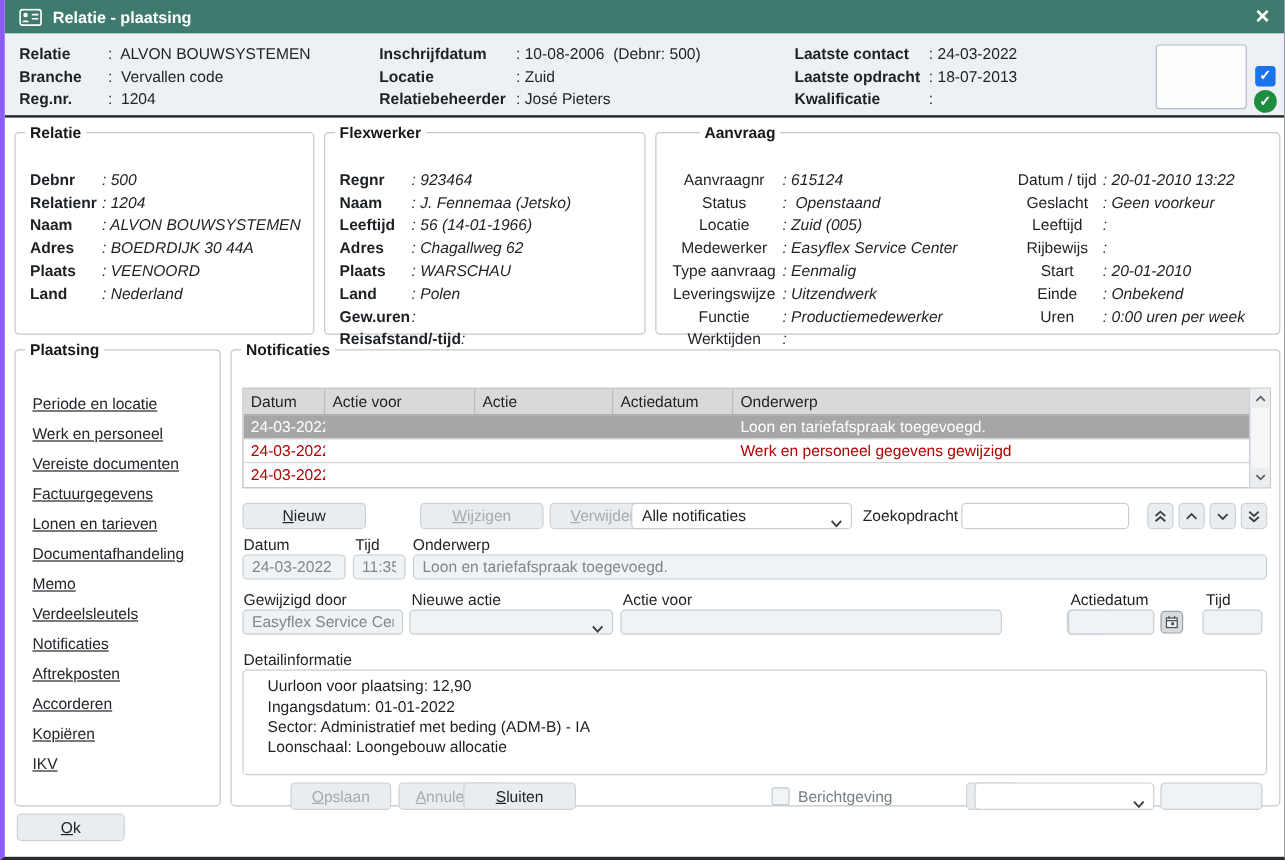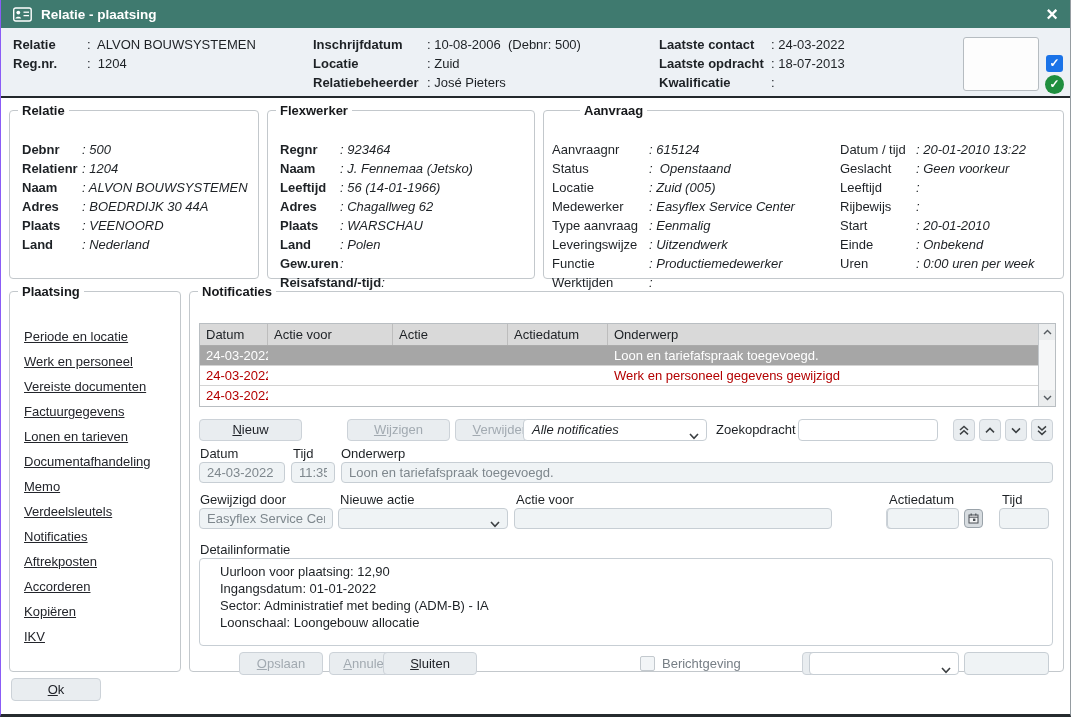--- a/index.html
+++ b/index.html
@@ -1,20 +1,20 @@
 <!DOCTYPE html>
 <html><head>
 <meta charset="utf-8">
 <style>
   html,body { margin:0; padding:0; background:#e8e8e8; }
   body { font-family:"Liberation Sans", sans-serif; font-size:13px; color:#1d2125; }
   * { box-sizing:border-box; }
 
   .window { position:relative; width:1071px; height:717px; background:#ffffff;
-            border-left:1px solid #8b5cf6; border-right:1px solid #959ca1;
+            border-left:4px solid #8b5cf6; border-right:1px solid #959ca1;
             border-bottom:3px solid #262b2f; overflow:hidden; }
 
   
   .titlebar { position:absolute; top:0; left:0; width:100%; height:28px; background:#3f7a6f;
               display:flex; align-items:center; padding:0 12px; color:#fff; }
   .titlebar .ticon { display:flex; align-items:center; }
   .titlebar .title { font-weight:bold; font-size:13.5px; margin-left:9px; }
   .titlebar .close { margin-left:auto; font-size:20px; font-weight:bold; line-height:22px; cursor:default; }
 
   
@@ -43,21 +43,21 @@
   .fs-flexwerker { left:266px; top:103px; width:268px; height:176px; }
   .fs-aanvraag   { left:542px; top:103px; width:521px; height:176px;padding-left:28px; }
   .fs-plaatsing  { left:8px;   top:284px; width:172px; height:388px; }
   .fs-notif      { left:188px; top:284px; width:875px; height:388px; }
 
   .fbody { position:absolute; left:12px; top:22px; right:4px; }
   .frow { display:flex; line-height:19px; white-space:nowrap; }
   .flbl { font-weight:bold; min-width:60px; flex:none; }
   .fval { white-space:pre;font-style:italic; }
 
-  .abody { position:absolute; left:8px; top:22px; right:6px; display:flex; }
+  .abody { position:absolute; left:8px; top:22px; right:6px; display:flex;text-align:center; }
   .acol-l { width:288px; } .acol-r { flex:1; }
   .albl { min-width:97px; flex:none; }
   .ablr { min-width:76px; flex:none; }
 
   
   .plinks { position:absolute; left:14px; top:28px; display:flex; flex-direction:column; }
   .plink { line-height:19px; margin-bottom:6px; text-decoration:underline; color:#23252b; cursor:pointer; white-space:nowrap; }
 
   
   .ntable { position:absolute; left:9px; top:24px; width:857px; height:84px;
@@ -85,21 +85,21 @@
   .icobtn { display:flex; align-items:center; justify-content:center; }
 
   .flabel { position:absolute; line-height:14px; white-space:nowrap; }
   .flabel.dim { color:#767e85; }
 
   .inp { position:absolute; height:21px; background:#fff; border:1px solid #c7ced4; border-radius:4px;
          padding:0 7px; font:inherit; color:#1d2125; outline:none; }
   .inp.dis { background:#eff3f5; color:#7e878d; }
 
   .sel { position:absolute; height:22px; background:#fff; border:1px solid #c7ced4; border-radius:4px;
-         padding:2px 24px 0 8px; white-space:nowrap; overflow:hidden;font-style:italic; }
+         padding:2px 24px 0 8px; white-space:nowrap; overflow:hidden; }
   .sel.dis { background:#eff3f5; }
   .sel .chev { position:absolute; right:7px; top:8px; }
 
   .detailbox { position:absolute; left:9px; top:259px; width:854px; height:88px; background:#fff;
                border:1px solid #c7ced4; border-radius:4px; padding:4px 20px; font:inherit;
                line-height:17px; color:#1d2125; resize:none; overflow:hidden; outline:none; }
 
   .checkbox { position:absolute; width:15px; height:15px; background:#f2f5f7; border:1px solid #c3c9ce; border-radius:2px; }
 
   .okbtn { position:absolute; left:10px; top:678px; width:90px; height:23px; line-height:21px; }
@@ -120,20 +120,21 @@
       </svg>
     </span>
     <span class="title">Relatie - plaatsing</span>
     <span class="close">×</span>
   </div>
 
   <div class="header">
     <div class="hcols">
       <div class="hcol hcol1">
         <div class="hrow"><span class="hlbl">Relatie</span><span class="hval">:  ALVON BOUWSYSTEMEN</span></div>
+        <div class="hrow"><span class="hlbl">Branche</span><span class="hval">:  Vervallen code</span></div>
         <div class="hrow"><span class="hlbl">Reg.nr.</span><span class="hval">:  1204</span></div>
       </div>
       <div class="hcol hcol2">
         <div class="hrow"><span class="hlbl">Inschrijfdatum</span><span class="hval">: 10-08-2006  (Debnr: 500)</span></div>
         <div class="hrow"><span class="hlbl">Locatie</span><span class="hval">: Zuid</span></div>
         <div class="hrow"><span class="hlbl">Relatiebeheerder</span><span class="hval">: José Pieters</span></div>
       </div>
       <div class="hcol hcol3">
         <div class="hrow"><span class="hlbl">Laatste contact</span><span class="hval">: 24-03-2022</span></div>
         <div class="hrow"><span class="hlbl">Laatste opdracht</span><span class="hval">: 18-07-2013</span></div>

